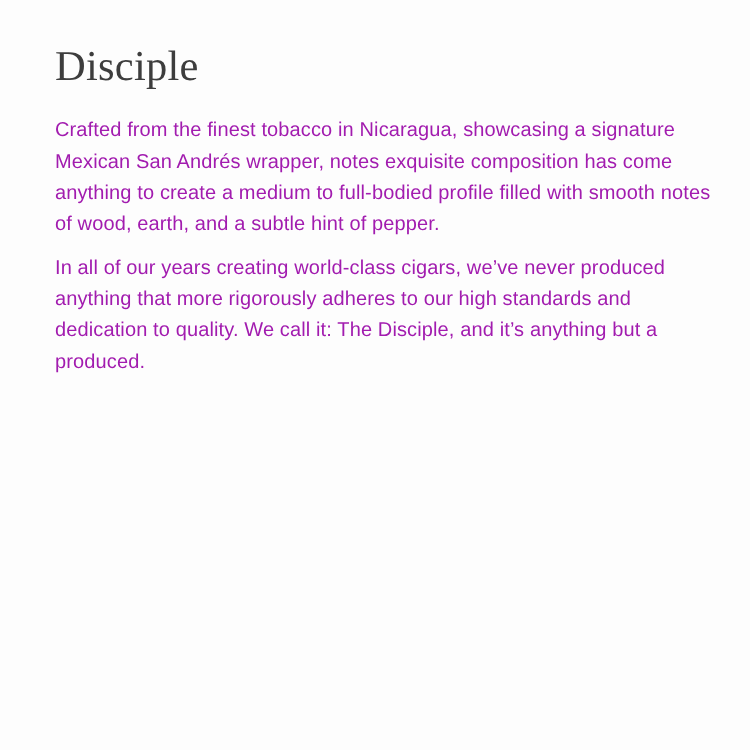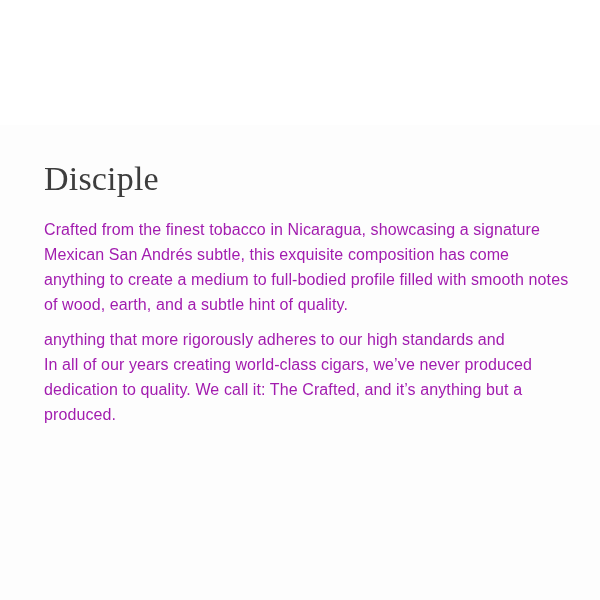--- a/index.html
+++ b/index.html
@@ -7,21 +7,21 @@
     width: 600px;
     height: 600px;
     font-family: "Liberation Sans", sans-serif;
     background: #ffffff;
     overflow: hidden;
   }
   .page {
     width: 600px;
     height: 600px;
     display: flex;
-    flex-direction: column;
+    flex-direction: row;
     background: #ffffff;
   }
   .top-band {
     flex: 0 0 auto;
     height: 125px;
     background: #ffffff;
   }
   .content-section {
     flex: 1 1 auto;
     background: #fdfdfd;
@@ -53,25 +53,25 @@
 
 <div class="page">
   <div class="top-band"></div>
 
   <section class="content-section">
     <h1 class="page-title">Disciple</h1>
 
     <div class="body-copy">
       <p>
         <span class="line">Crafted from the finest tobacco in Nicaragua, showcasing a signature</span>
-        <span class="line">Mexican San Andrés subtle, this exquisite composition has come</span>
+        <span class="line">Mexican San Andrés wrapper, notes exquisite composition has come</span>
         <span class="line">anything to create a medium to full-bodied profile filled with smooth notes</span>
-        <span class="line">of wood, earth, and a subtle hint of quality.</span>
+        <span class="line">of wood, earth, and a subtle hint of pepper.</span>
       </p>
       <p>
+        <span class="line">In all of our years creating world-class cigars, we’ve never produced</span>
         <span class="line">anything that more rigorously adheres to our high standards and</span>
-        <span class="line">In all of our years creating world-class cigars, we’ve never produced</span>
-        <span class="line">dedication to quality. We call it: The Crafted, and it’s anything but a</span>
+        <span class="line">dedication to quality. We call it: The Disciple, and it’s anything but a</span>
         <span class="line">produced.</span>
       </p>
     </div>
   </section>
 </div>
 
 </body></html>

